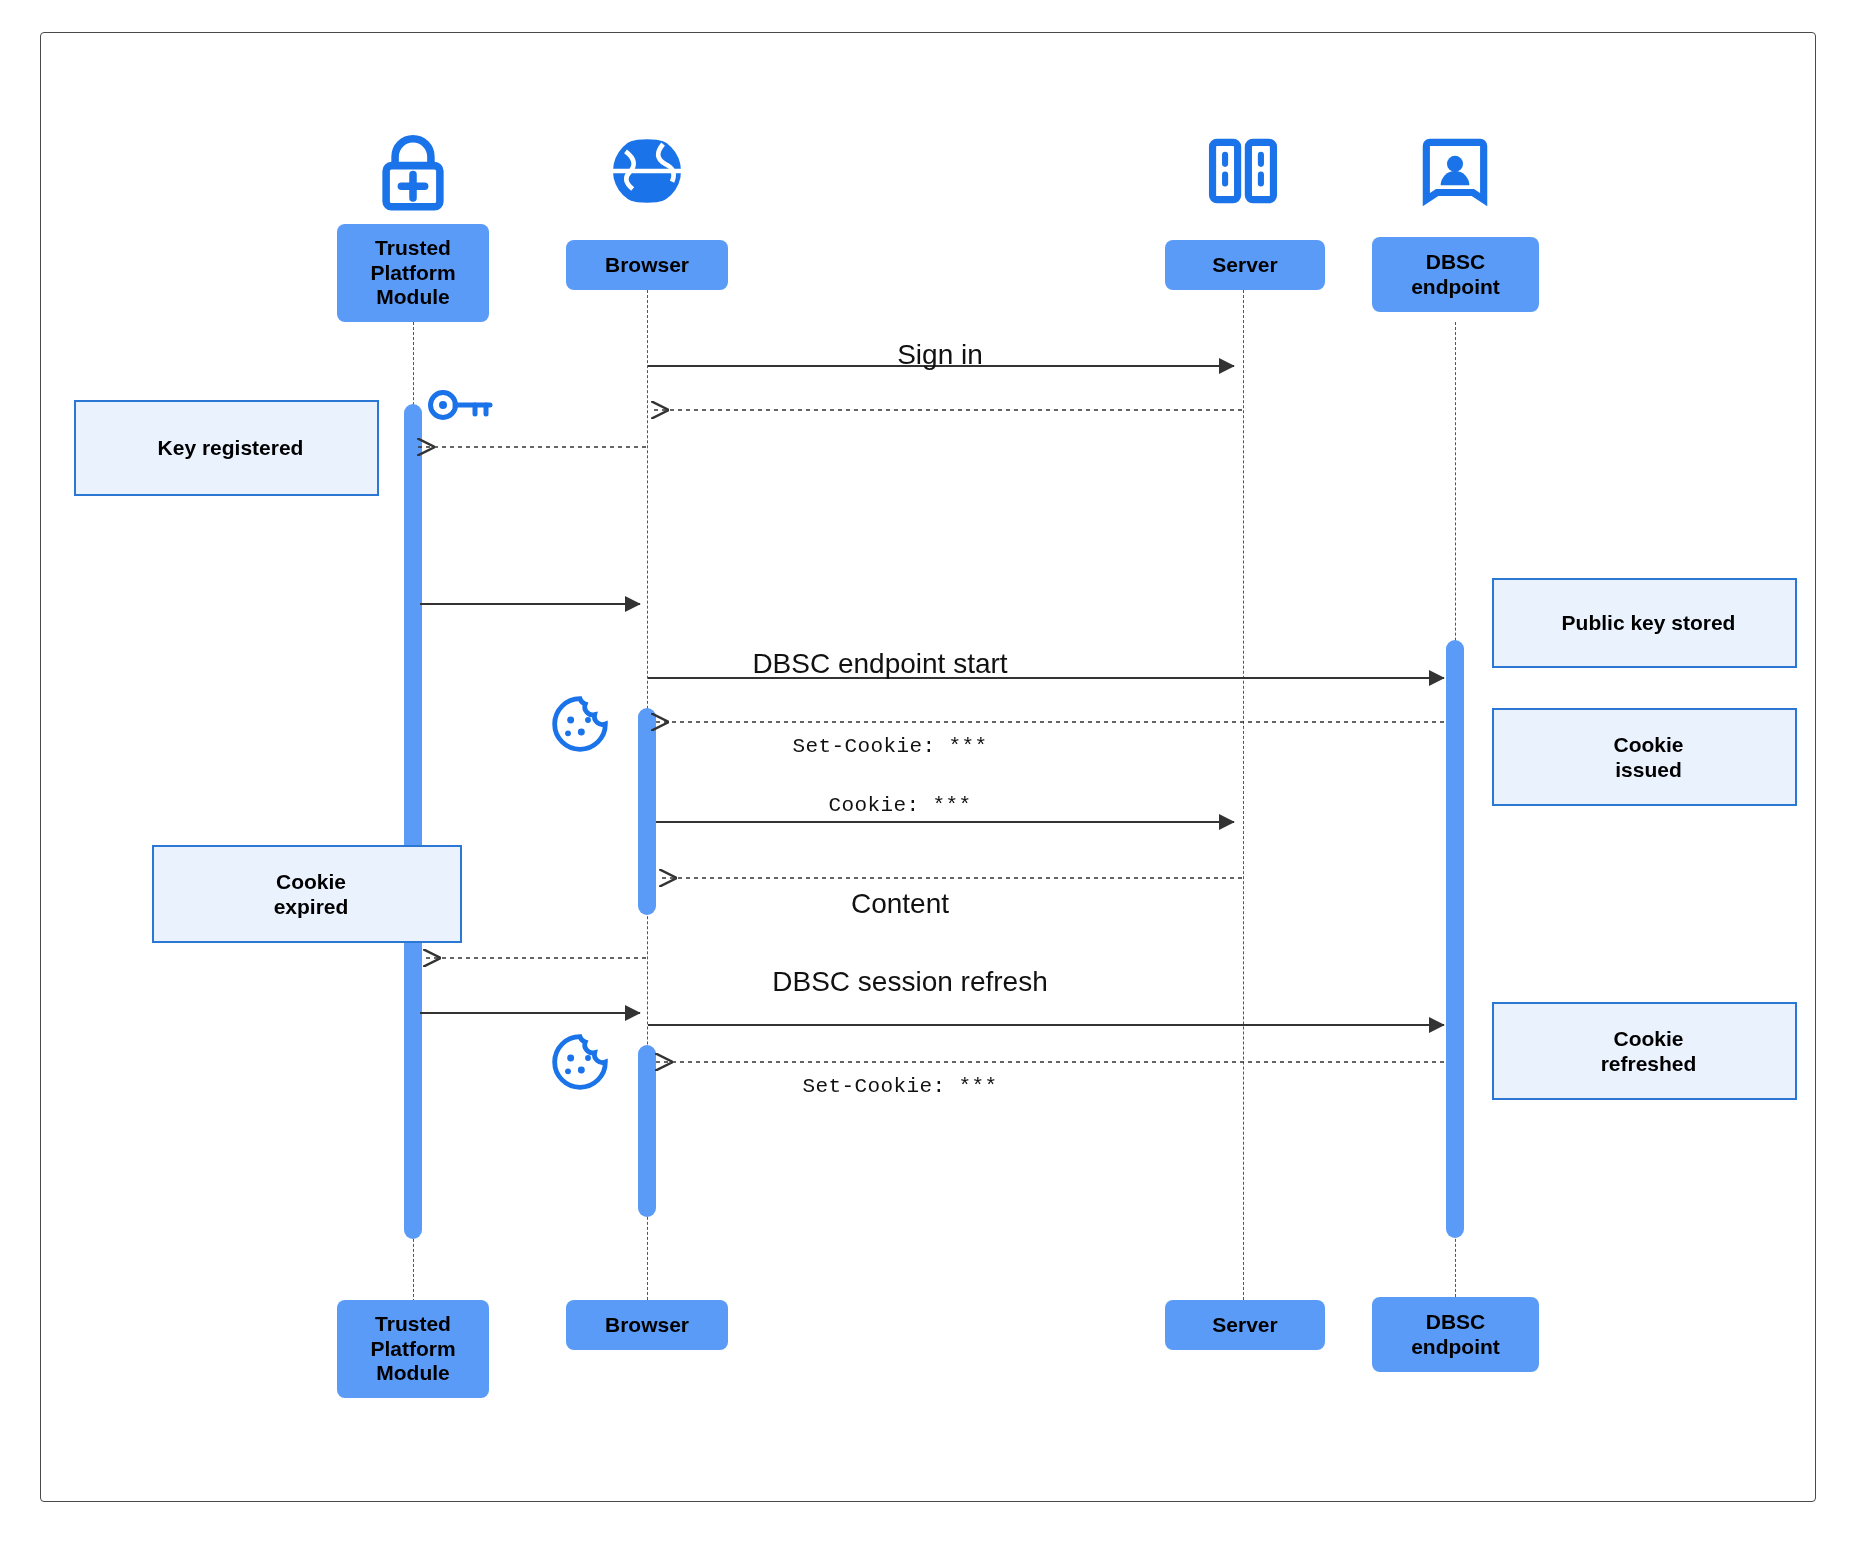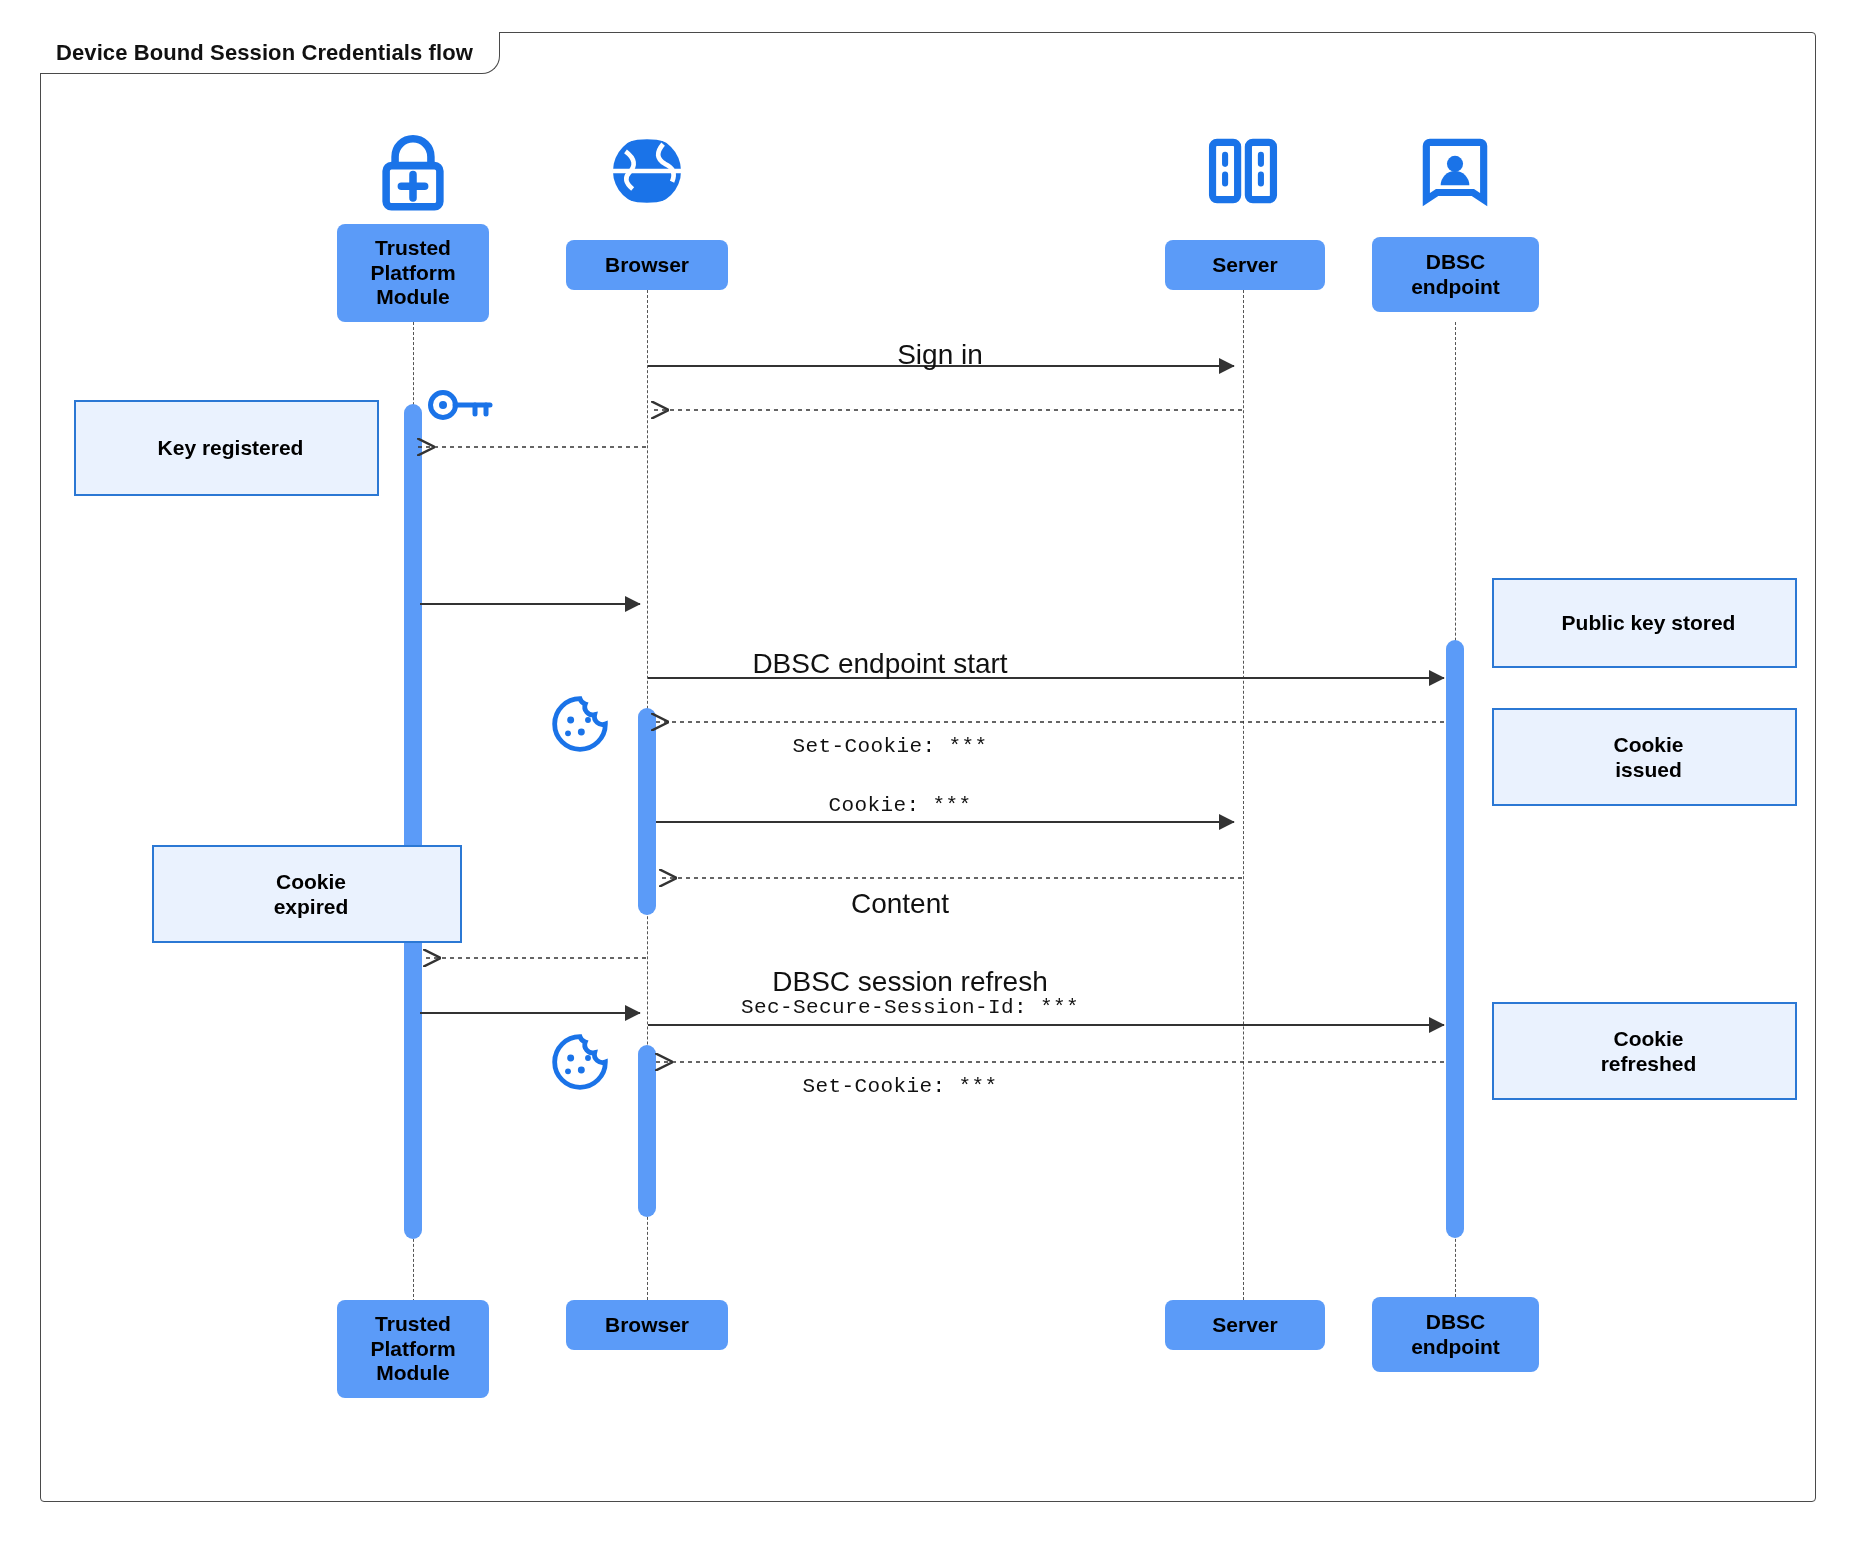--- a/index.html
+++ b/index.html
@@ -106,21 +106,20 @@
     position: absolute;
   }
   svg { display: block; }
 </style>
 </head>
 <body>
 
 <div id="canvas">
 
   <div class="frame"></div>
-  <div class="frame-tab">Device Bound Session Credentials flow</div>
 
   <div class="lifeline-dash" style="left:413px; top:322px; height:980px;"></div>
   <div class="lifeline-dash" style="left:647px; top:290px; height:1010px;"></div>
   <div class="lifeline-dash" style="left:1243px; top:290px; height:1010px;"></div>
   <div class="lifeline-dash" style="left:1455px; top:322px; height:980px;"></div>
 
   <div class="activation" style="left:404px; top:404px; height:835px;"></div>
   <div class="activation" style="left:638px; top:708px; height:207px;"></div>
   <div class="activation" style="left:638px; top:1045px; height:172px;"></div>
   <div class="activation" style="left:1446px; top:640px; height:598px;"></div>
@@ -226,21 +225,20 @@
 
     <line x1="1444" y1="1062" x2="656" y2="1062" stroke="#333" stroke-width="1.6" stroke-dasharray="4,4" marker-end="url(#arrowOpen)"></line>
   </svg>
 
   <div class="msg-label" style="left:820px; top:339px; width:240px;">Sign in</div>
   <div class="msg-label" style="left:650px; top:648px; width:460px;">DBSC endpoint start</div>
   <div class="msg-label mono" style="left:660px; top:735px; width:460px;">Set-Cookie: ***</div>
   <div class="msg-label mono" style="left:700px; top:794px; width:400px;">Cookie: ***</div>
   <div class="msg-label" style="left:790px; top:888px; width:220px;">Content</div>
   <div class="msg-label" style="left:680px; top:966px; width:460px;">DBSC session refresh</div>
-  <div class="msg-label mono" style="left:660px; top:996px; width:500px;">Sec-Secure-Session-Id: ***</div>
   <div class="msg-label mono" style="left:690px; top:1075px; width:420px;">Set-Cookie: ***</div>
 
   <div class="note" style="left:74px; top:400px; width:305px; height:96px;">
     <span>Key registered</span>
   </div>
   <div class="note" style="left:152px; top:845px; width:310px; height:98px;">
     <span style="white-space:pre-line;">Cookie
 expired</span>
   </div>
   <div class="note" style="left:1492px; top:578px; width:305px; height:90px;">

